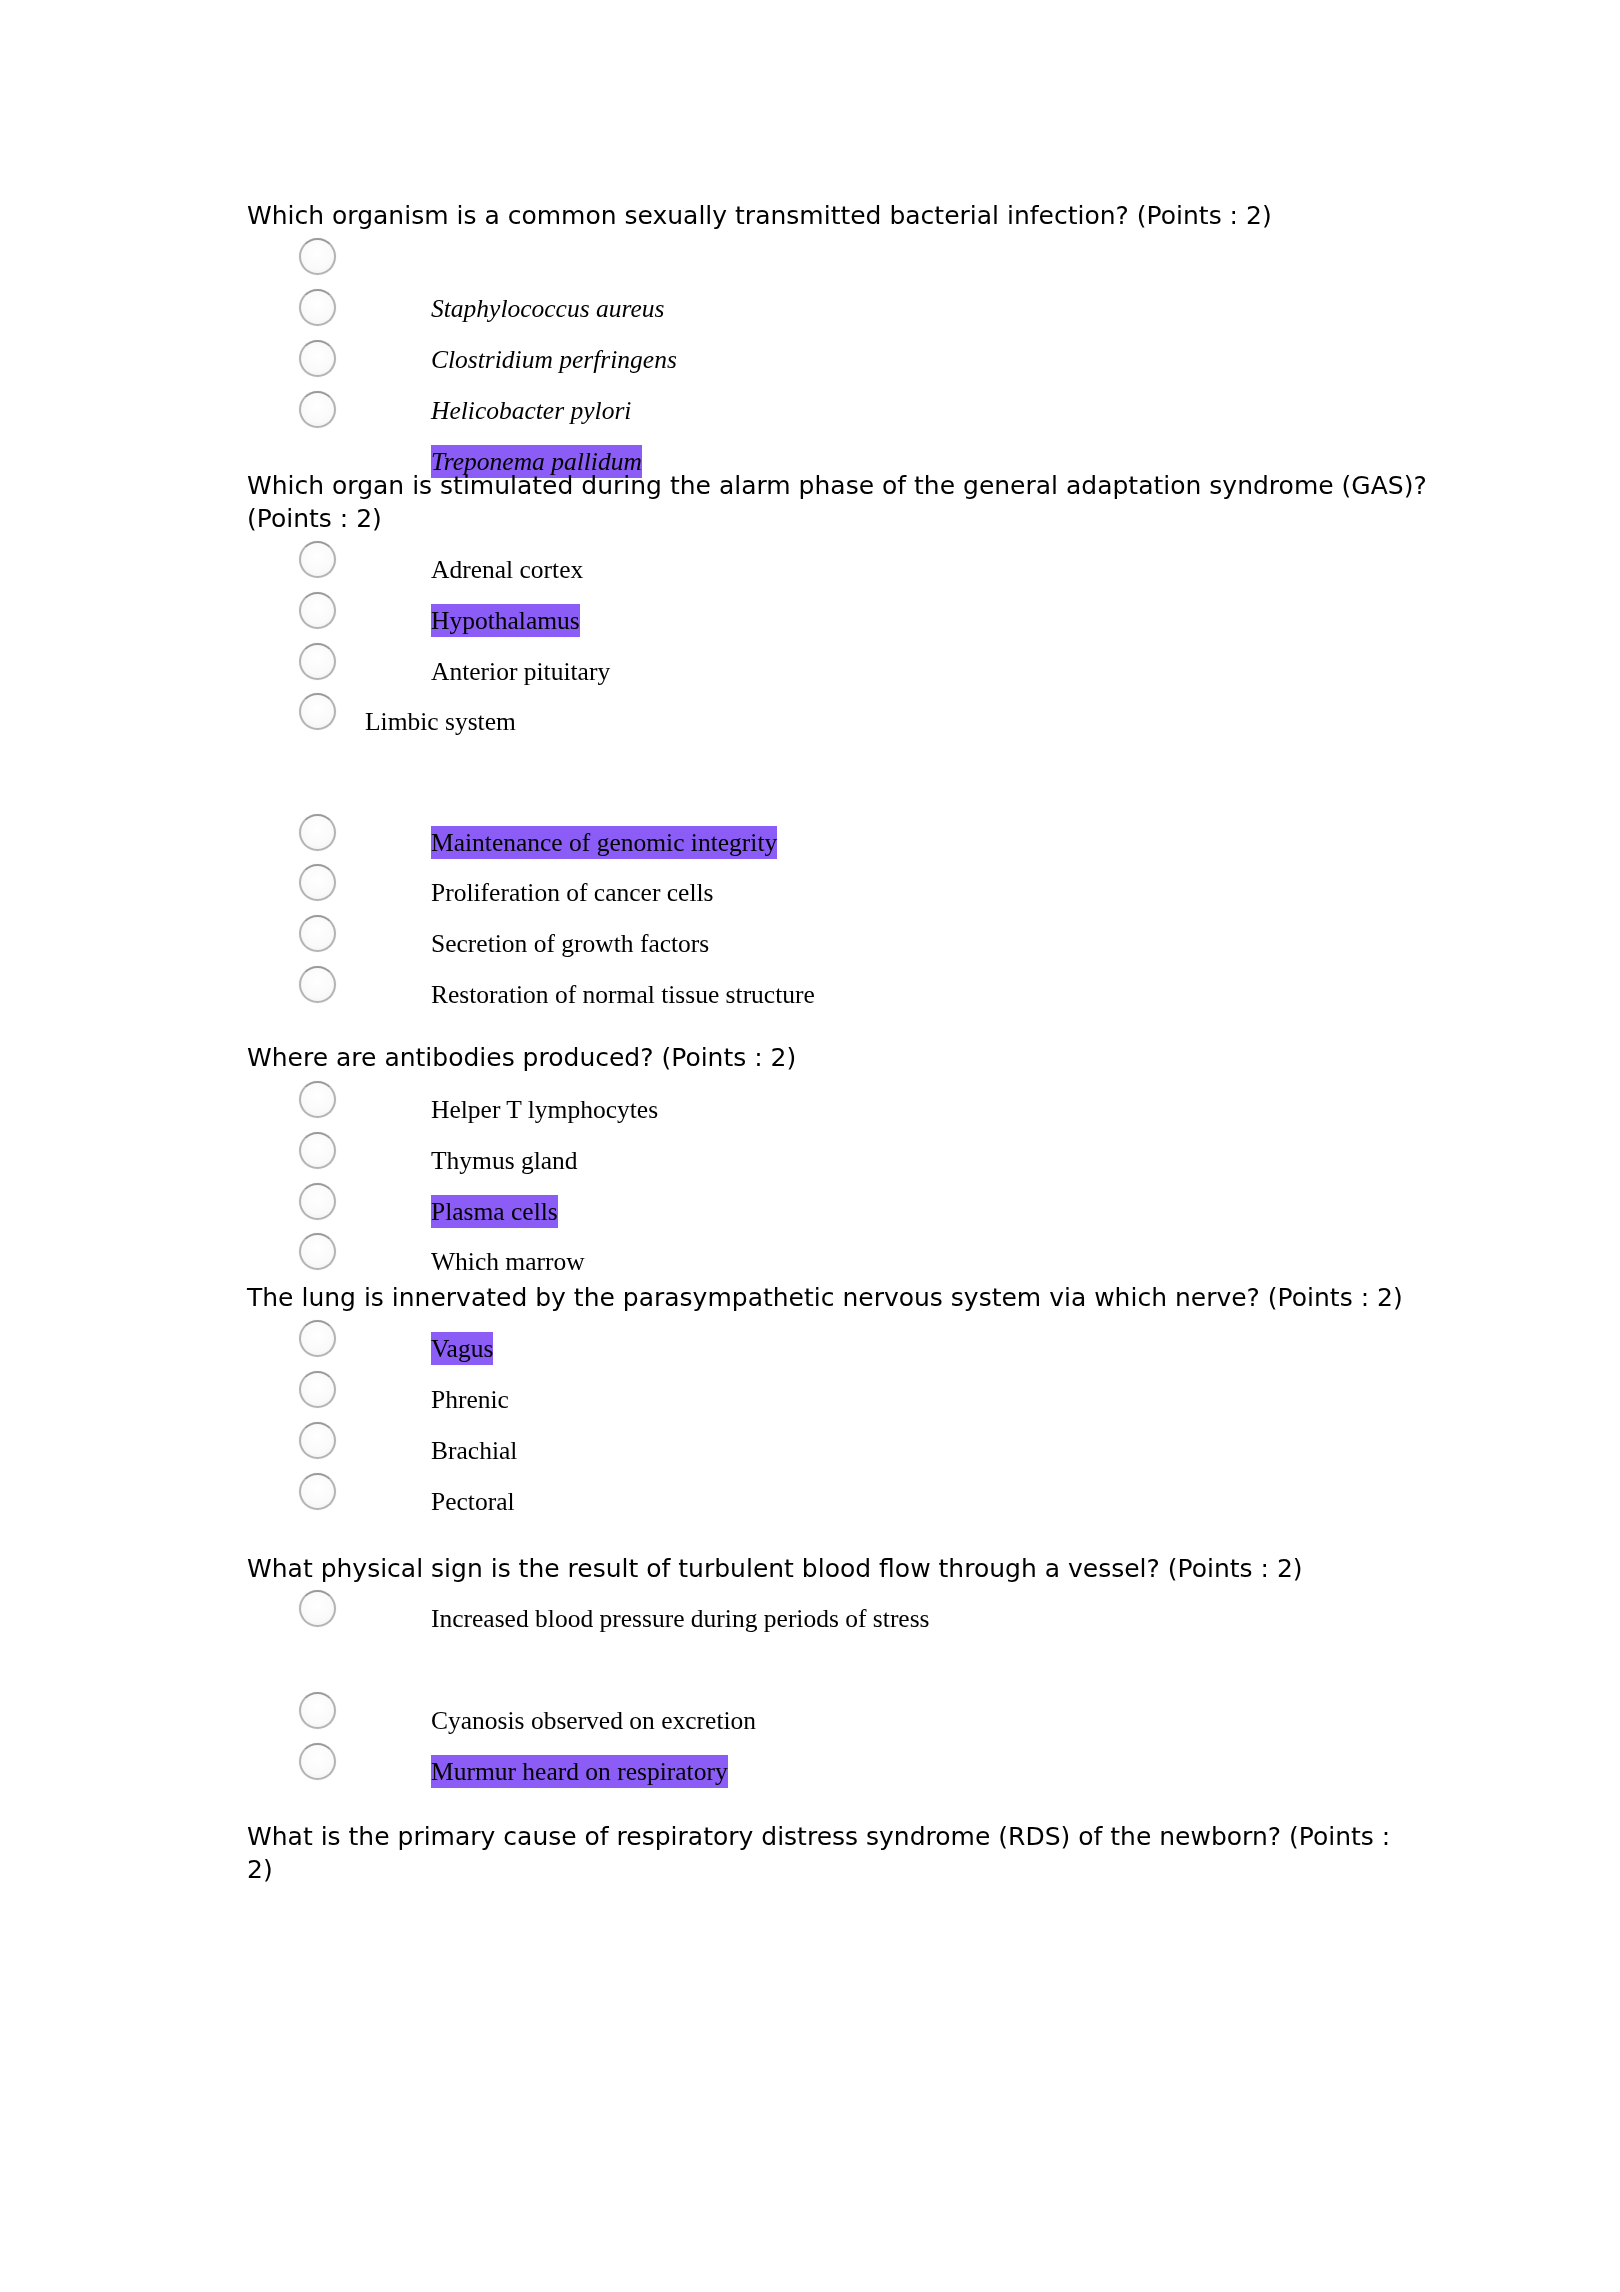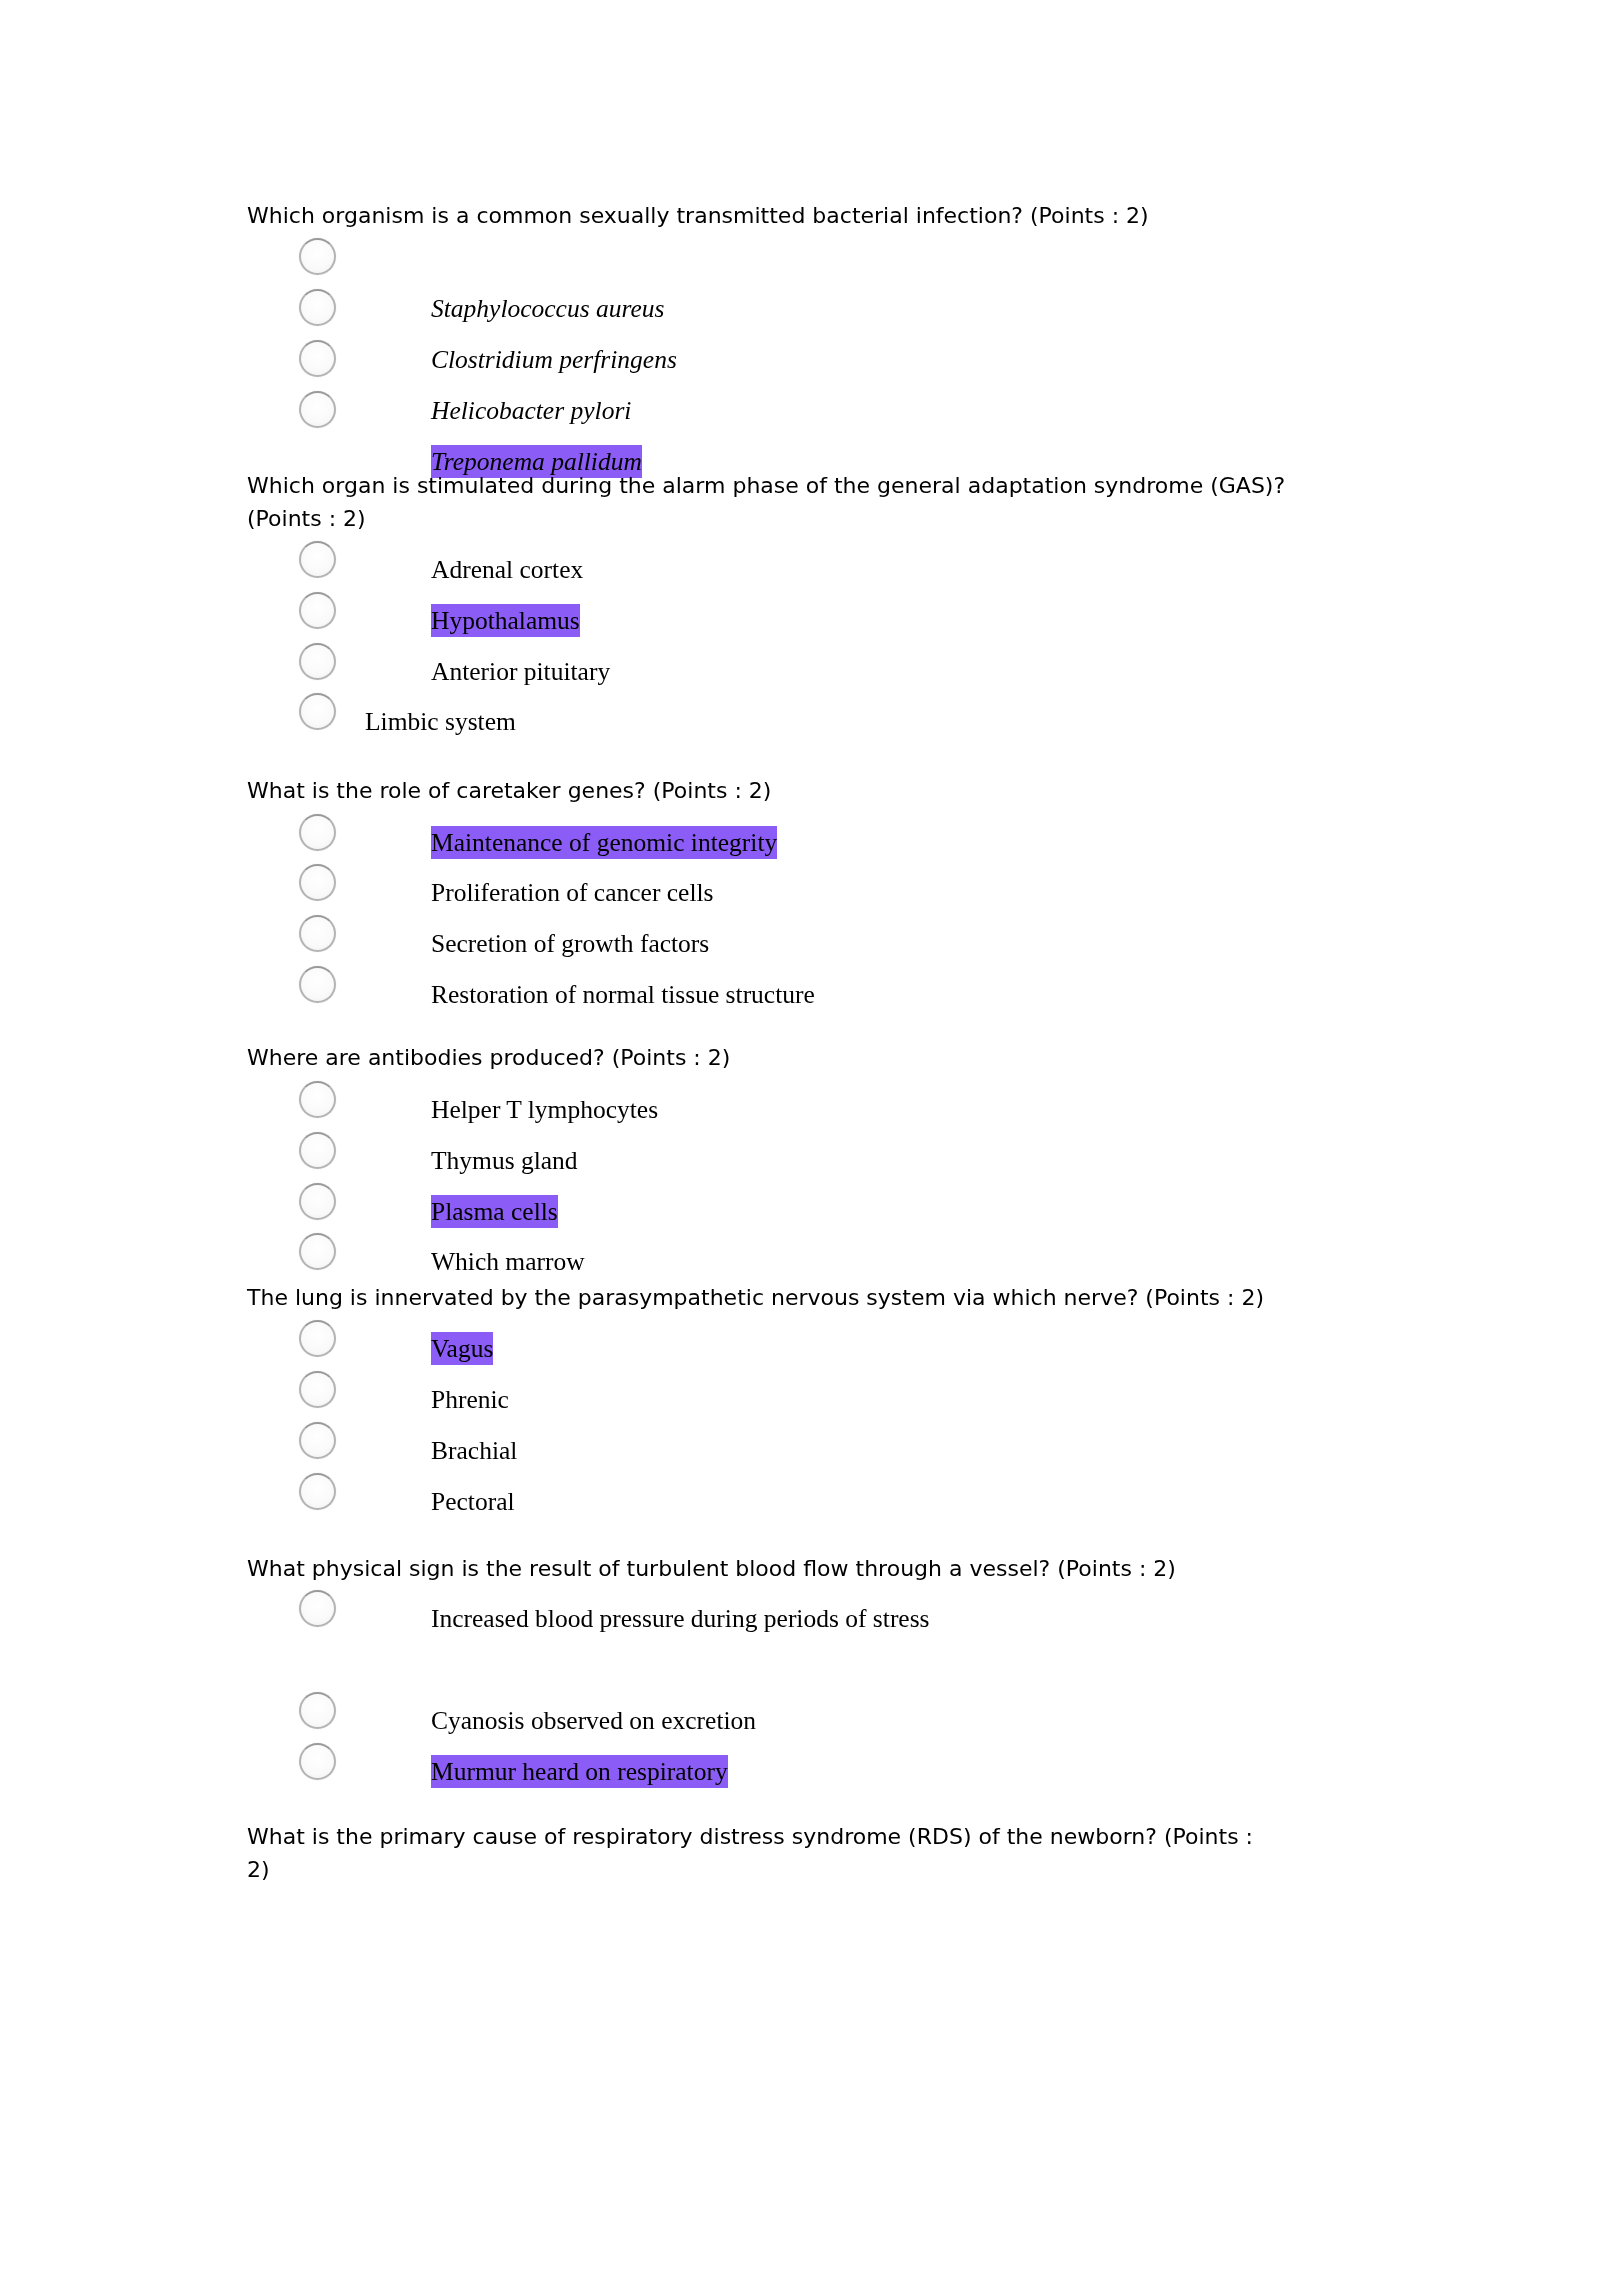--- a/index.html
+++ b/index.html
@@ -19,21 +19,21 @@
     width: 1620px;
     height: 2293px;
     background: #ffffff;
   }
   .question {
     position: absolute;
     left: 247px;
     width: 1274px;
     margin: 0;
     font-family: "DejaVu Sans", sans-serif;
-    font-size: 22px;
+    font-size: 25px;
     line-height: 33px;
     color: #000000;
     white-space: nowrap;
   }
   .question .qline { display: block; }
   .option {
     position: absolute;
     left: 299px;
     height: 39px;
     width: 882px;
@@ -104,23 +104,20 @@
   </div>
   <div class="option" style="top:643px">
     <span class="radio"></span>
     <span class="opt-label">Anterior pituitary</span>
   </div>
   <div class="option" style="top:693px">
     <span class="radio"></span>
     <span class="opt-label shift">Limbic system</span>
   </div>
 
-  <div class="question" style="top:774px">
-    <span class="qline">What is the role of caretaker genes? (Points : 2)</span>
-  </div>
   <div class="option" style="top:814px">
     <span class="radio"></span>
     <span class="opt-label hl">Maintenance of genomic integrity</span>
   </div>
   <div class="option" style="top:864px">
     <span class="radio"></span>
     <span class="opt-label">Proliferation of cancer cells</span>
   </div>
   <div class="option" style="top:915px">
     <span class="radio"></span>

